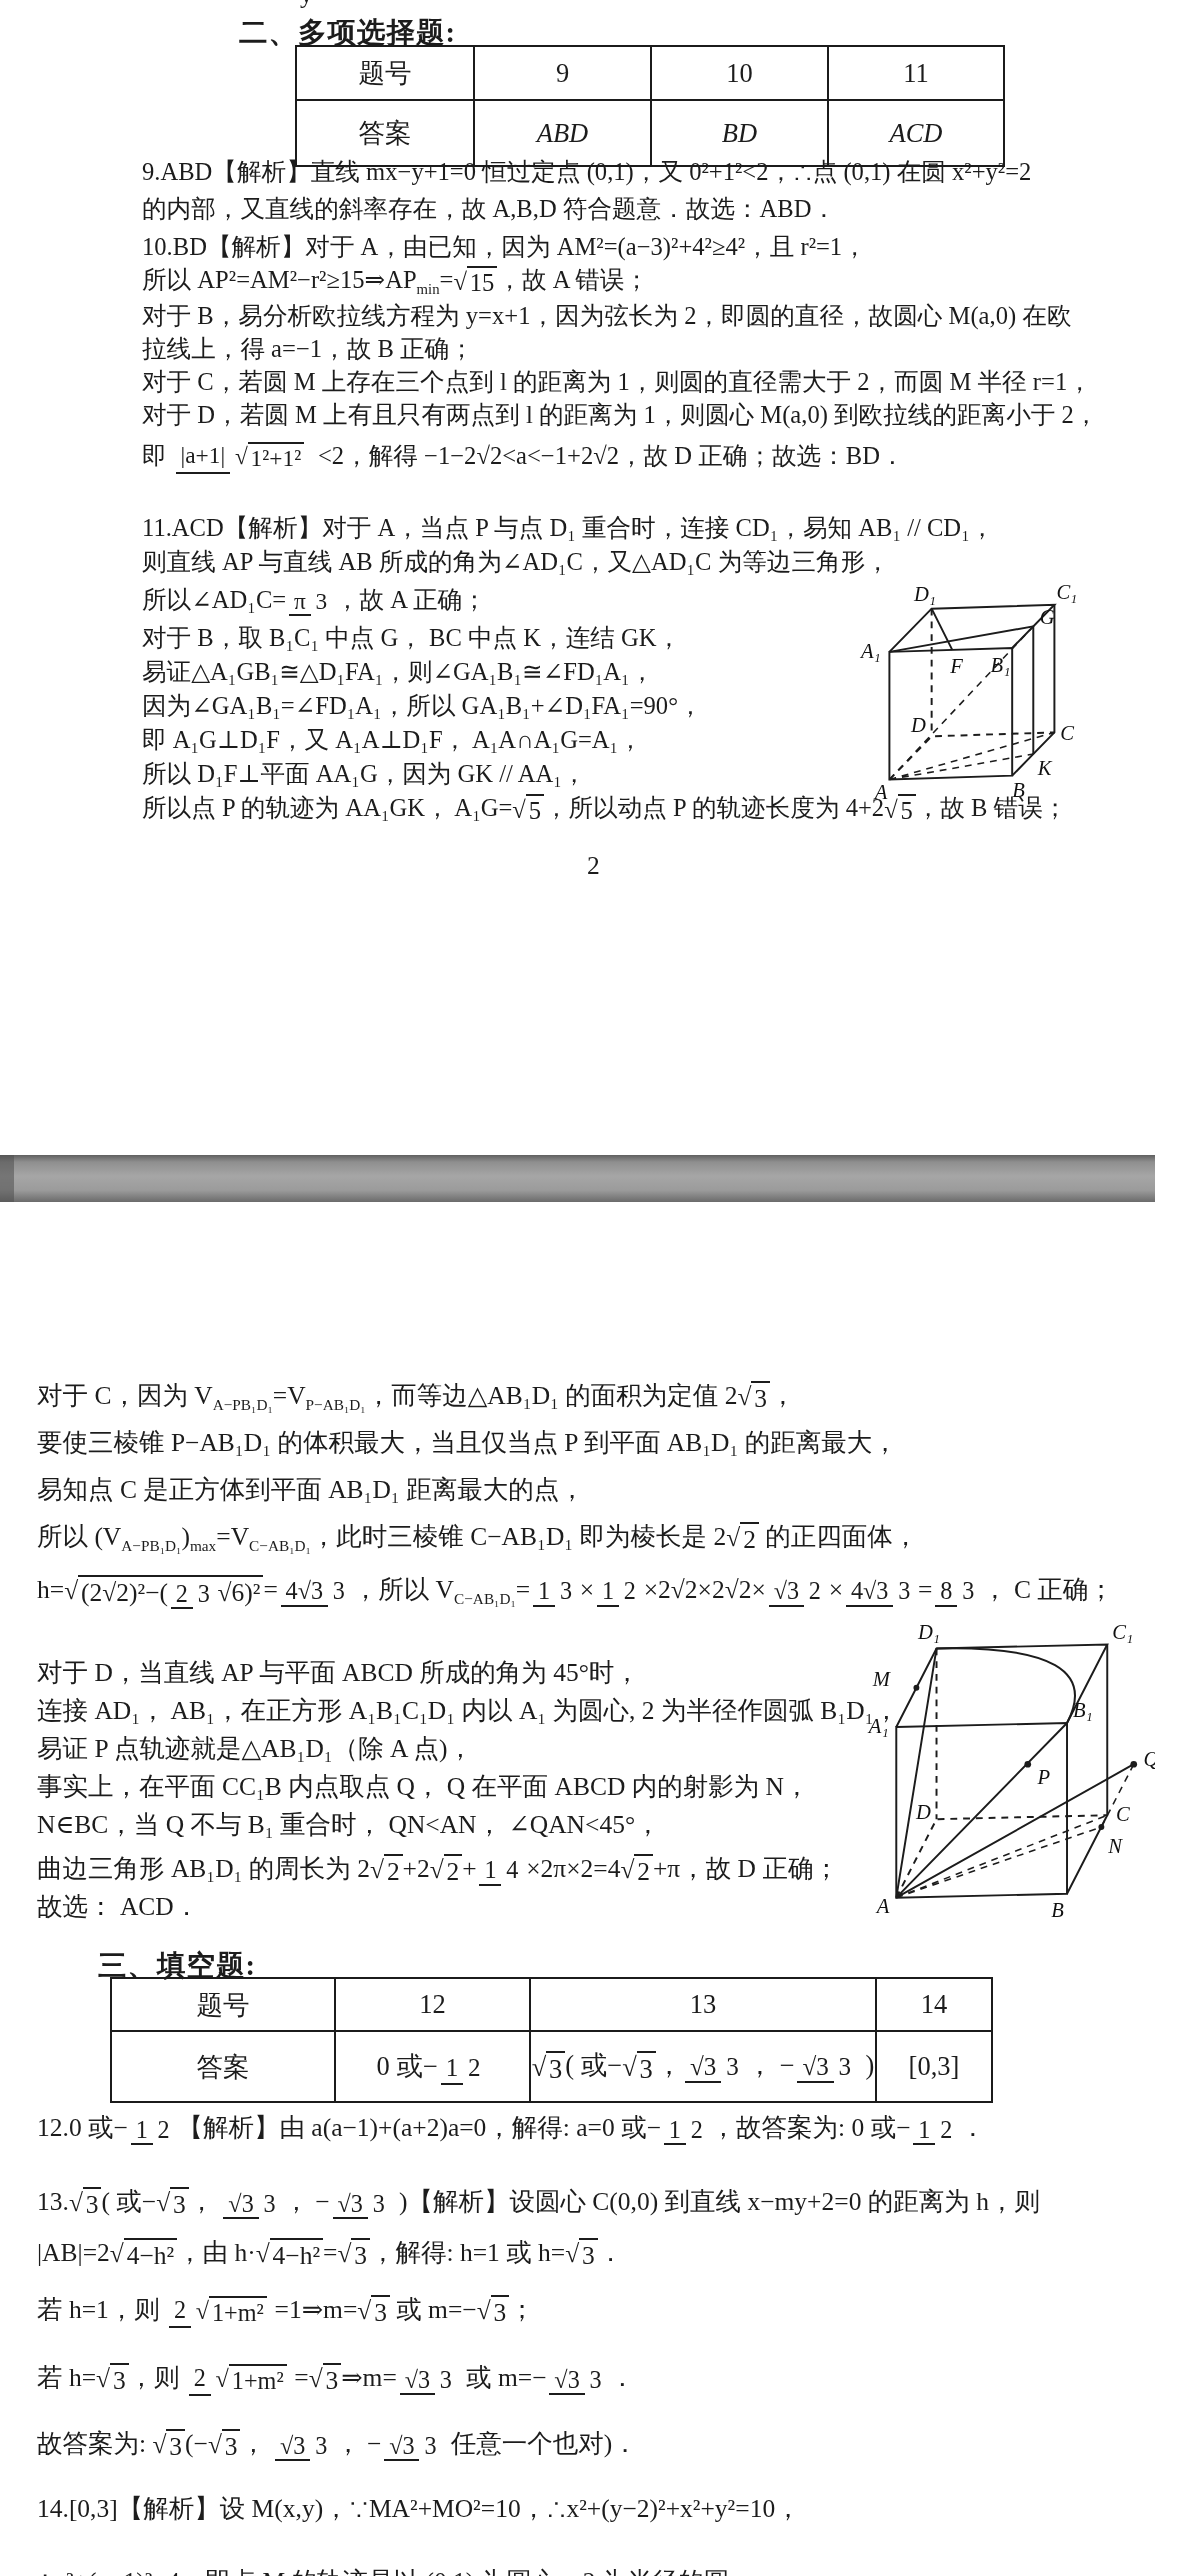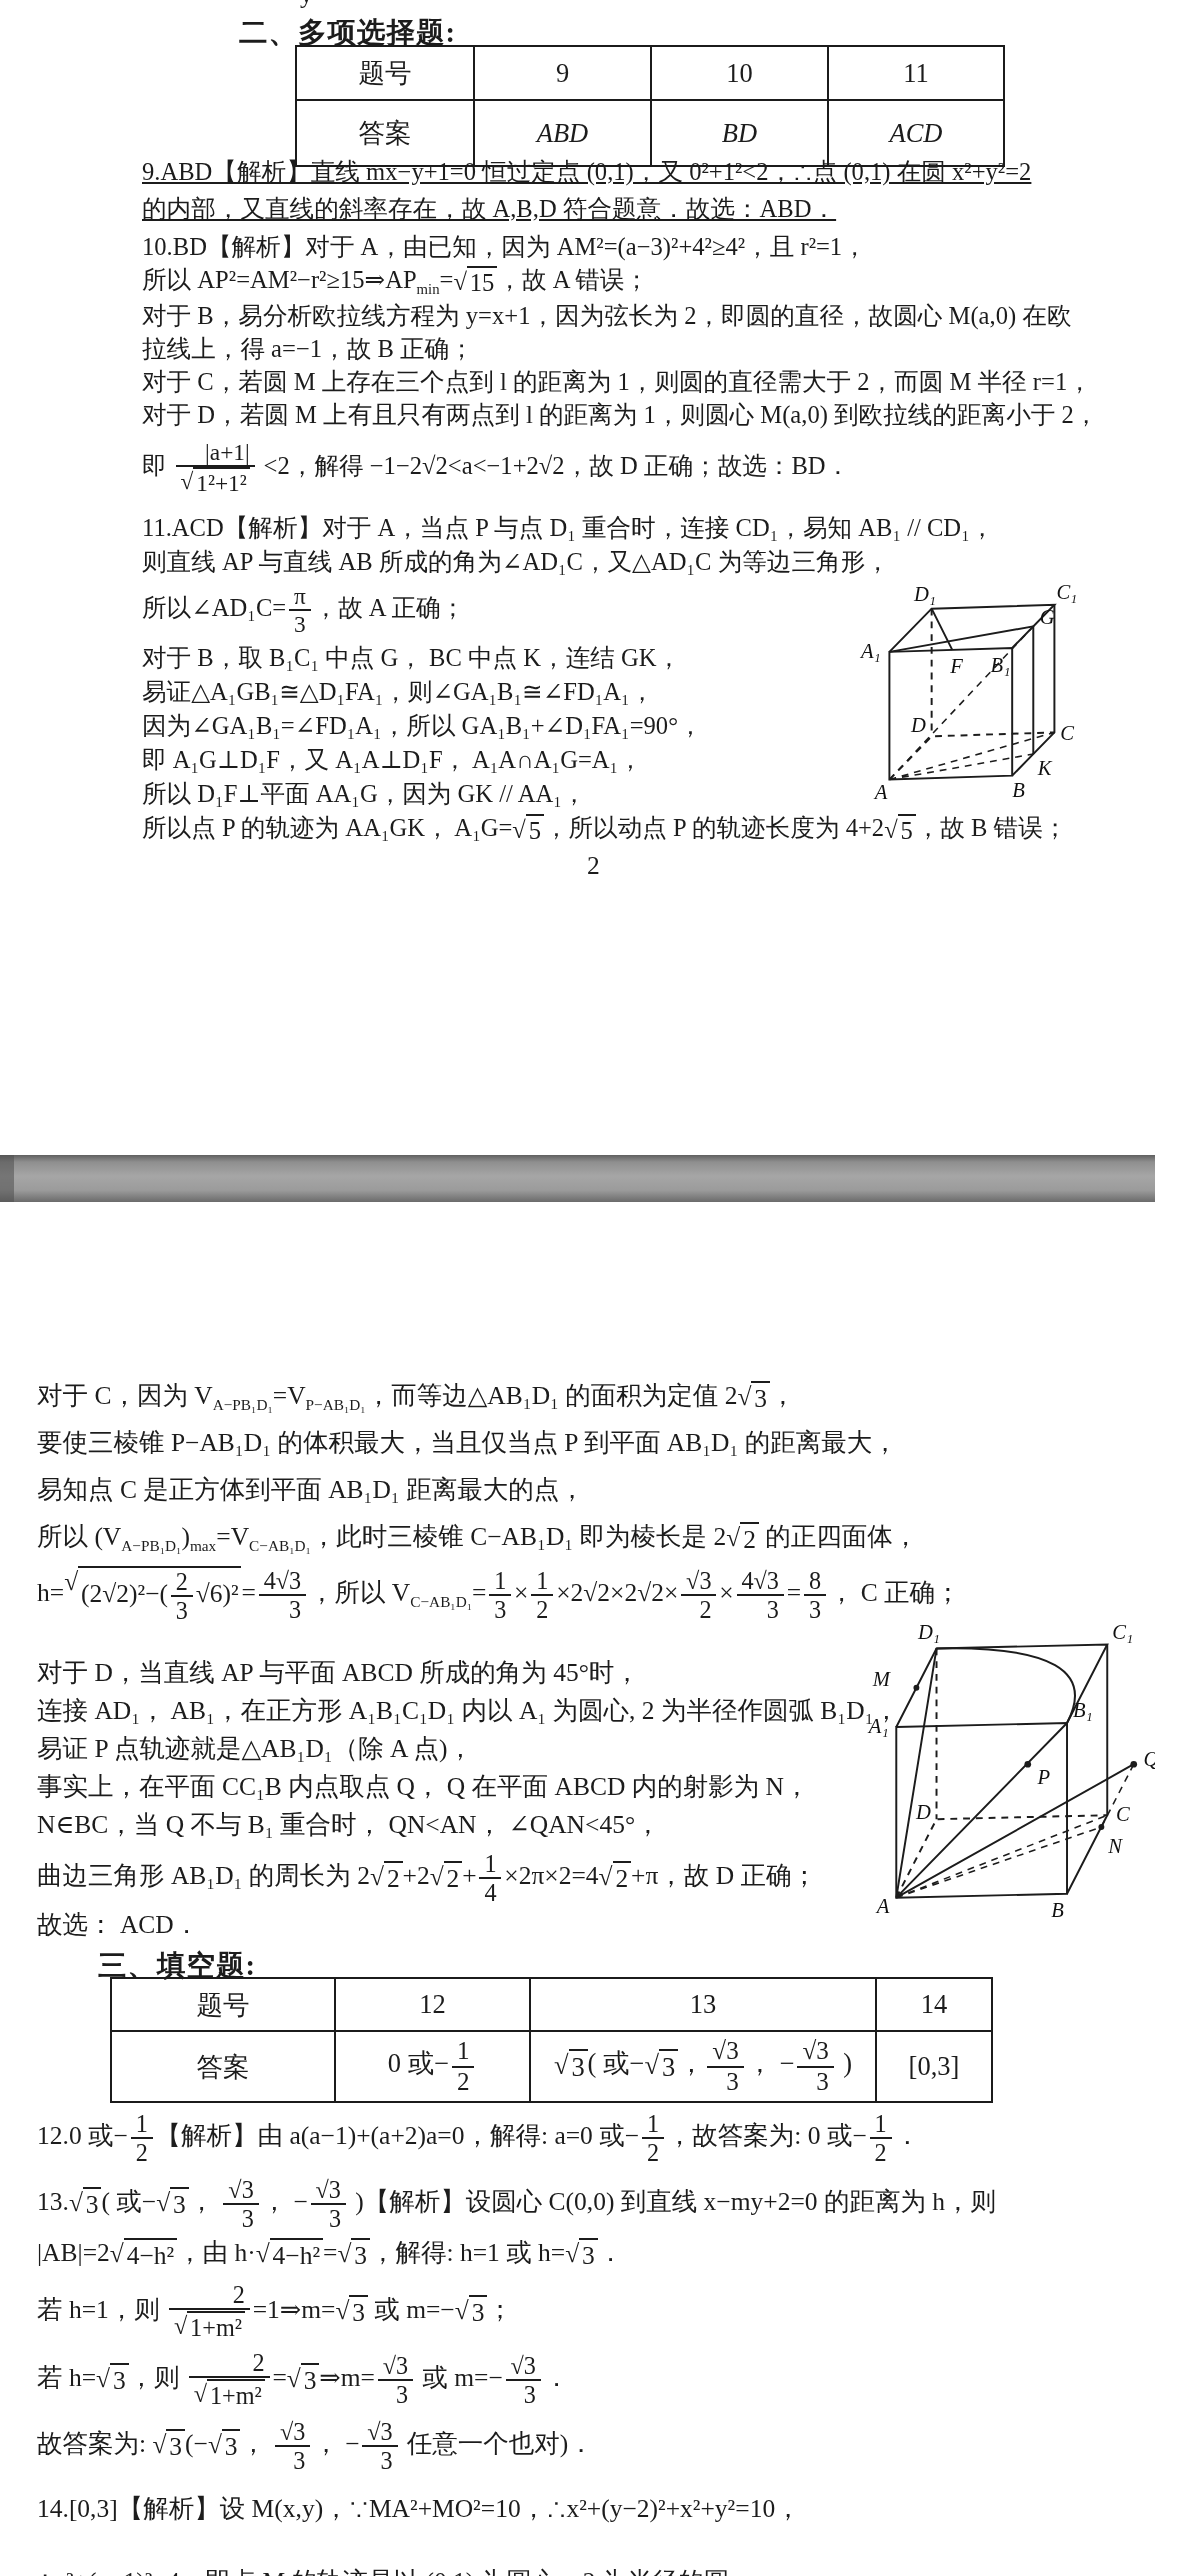--- a/index.html
+++ b/index.html
@@ -9,21 +9,21 @@
     font-family:"Liberation Serif","DejaVu Serif",serif;
   }
   #page{position:relative;width:1155px;height:2576px;overflow:hidden;}
   .abs{position:absolute;}
   .heading{font-size:28.5px;font-weight:700;letter-spacing:1px;white-space:nowrap;}
   .para{white-space:nowrap;}
   .p1 .mline{font-size:24.6px;}
   .p2 .mline{font-size:25.5px;}
   .mline{display:block;white-space:nowrap;}
   
-  .frac{display:inline-flex;flex-direction:column;vertical-align:middle;text-align:right;margin:0 2.9px;line-height:1.12;font-size:0.95em;}
+  .frac{display:inline-flex;flex-direction:row;vertical-align:middle;text-align:left;margin:0 2.9px;line-height:1.12;font-size:0.95em;}
   .frac .num{display:block;border-bottom:2px solid #1c1c1c;padding:0 4.9px;}
   .frac .den{display:block;padding:0 4.9px;}
   .sqrt{display:inline-flex;align-items:flex-start;vertical-align:middle;}
   .rsign{line-height:1.1;transform:translateY(2px);}
   .rbody{border-top:2px solid #1c1c1c;line-height:1.25;padding:0 2.9px;}
   sub{font-size:0.6em;line-height:0;}
   
   table.anskey{border-collapse:collapse;table-layout:fixed;}
   table.anskey td{border:2.2px solid #1b1b1b;text-align:center;vertical-align:middle;font-size:26.5px;padding:0;}
   .ital{font-style:italic;border-radius:28px;}
@@ -58,21 +58,21 @@
       </tr>
       <tr style="height:66px;">
         <td>答案</td>
         <td class="ital">ABD</td>
         <td class="ital">BD</td>
         <td class="ital">ACD</td>
       </tr>
     </tbody>
       </table>
 
-    <div class="abs para p1" style="left:142px;top:153px;line-height:37px;text-decoration:underline;">
+    <div class="abs para p1" style="left:142px;top:153px;line-height:37px;">
       <div class="mline">9.ABD【解析】直线 mx−y+1=0 恒过定点 (0,1)，又 0²+1²&lt;2，∴点 (0,1) 在圆 x²+y²=2</div>
       <div class="mline">的内部，又直线的斜率存在，故 A,B,D 符合题意．故选：ABD．</div>
     </div>
 
     <div class="abs para p1" style="left:142px;top:230px;line-height:33px;">
       <div class="mline">10.BD【解析】对于 A，由已知，因为 AM²=(a−3)²+4²≥4²，且 r²=1，</div>
       <div class="mline">所以 AP²=AM²−r²≥15⇒AP<sub>min</sub>=<span class="sqrt">
             <span class="rsign">√</span>
             <span class="rbody">15</span>
           </span>，故 A 错误；</div>

